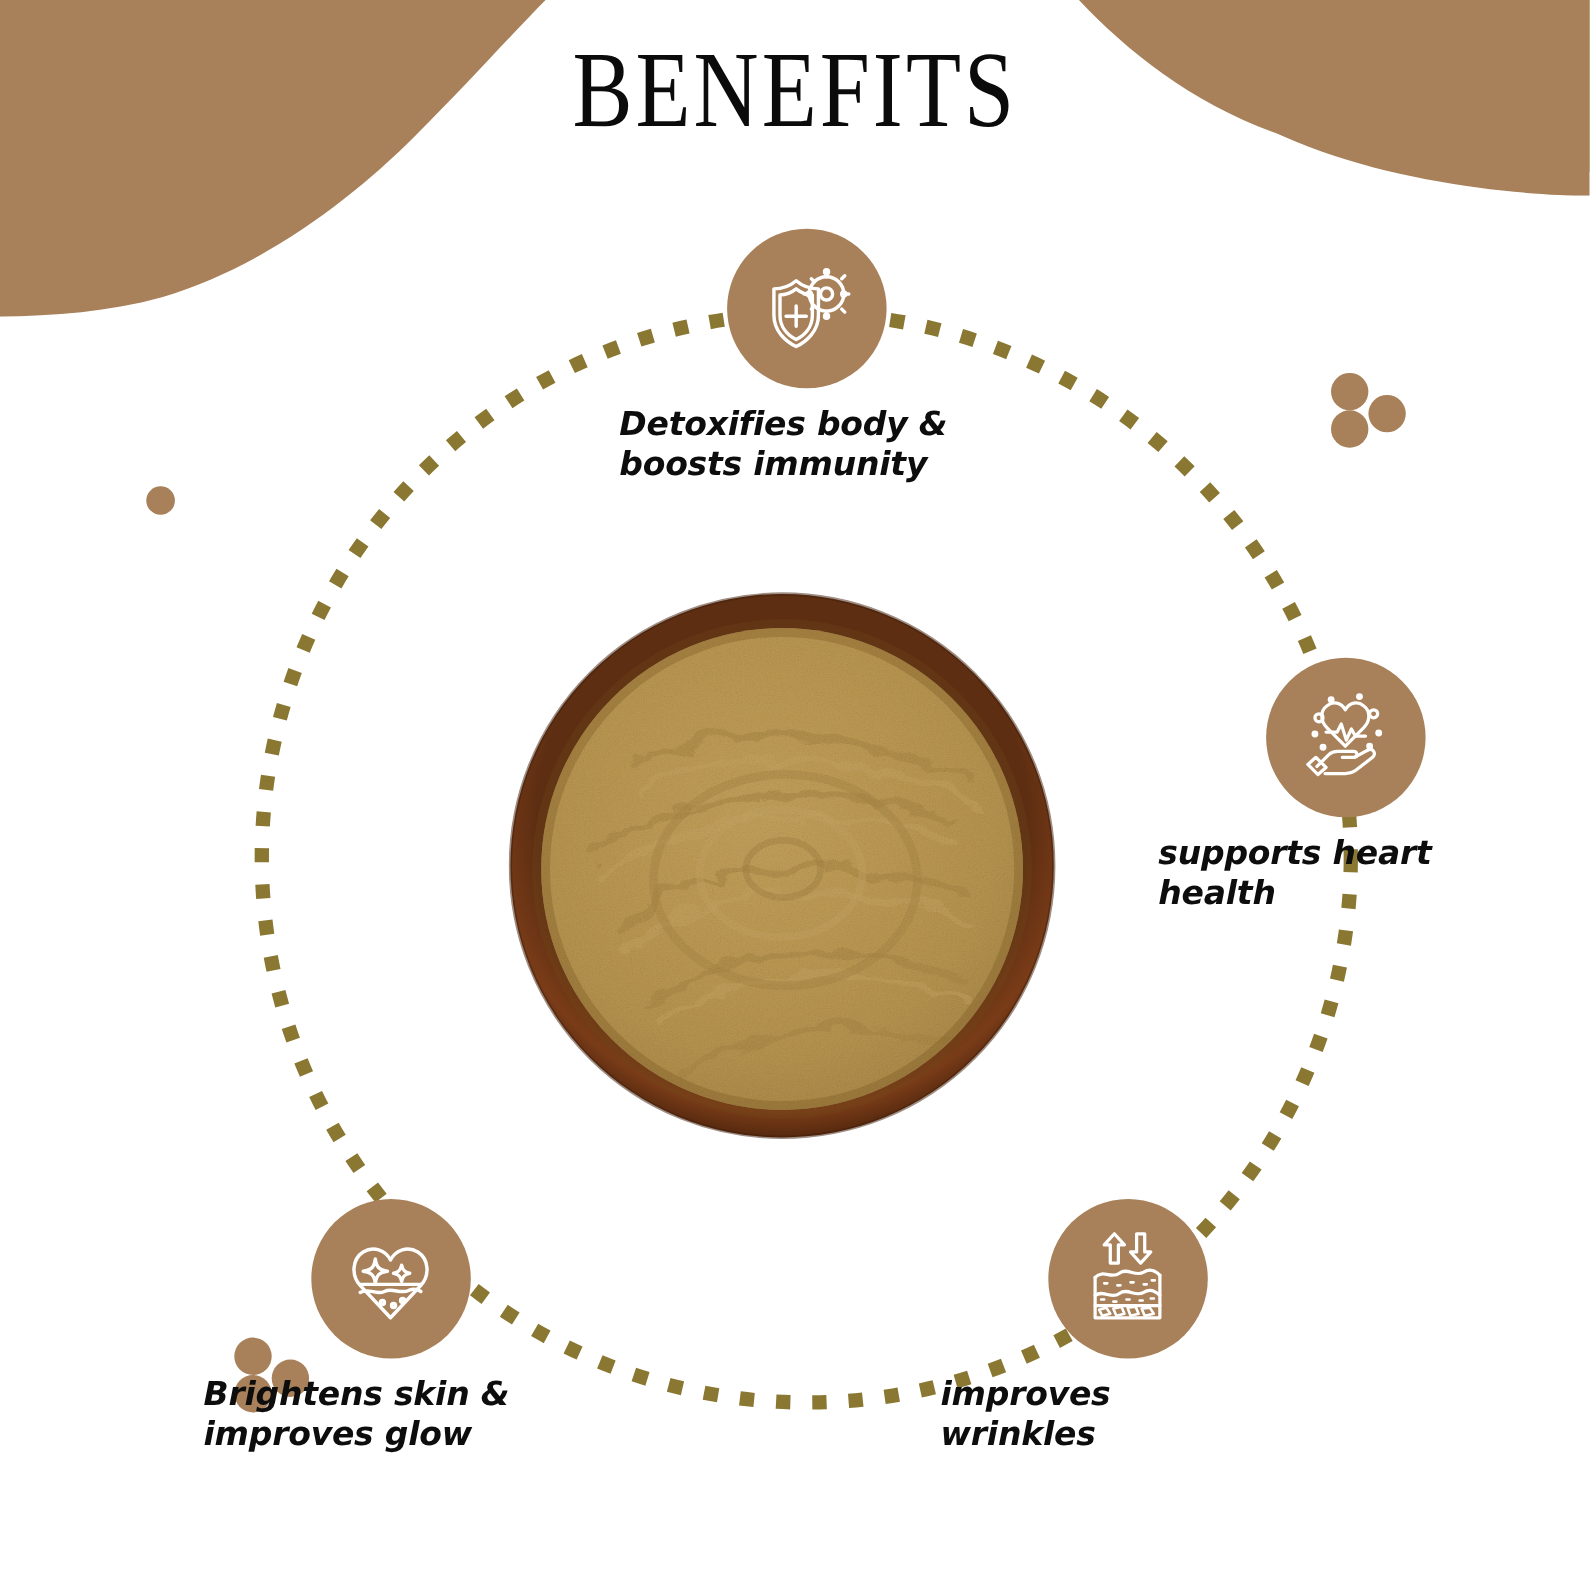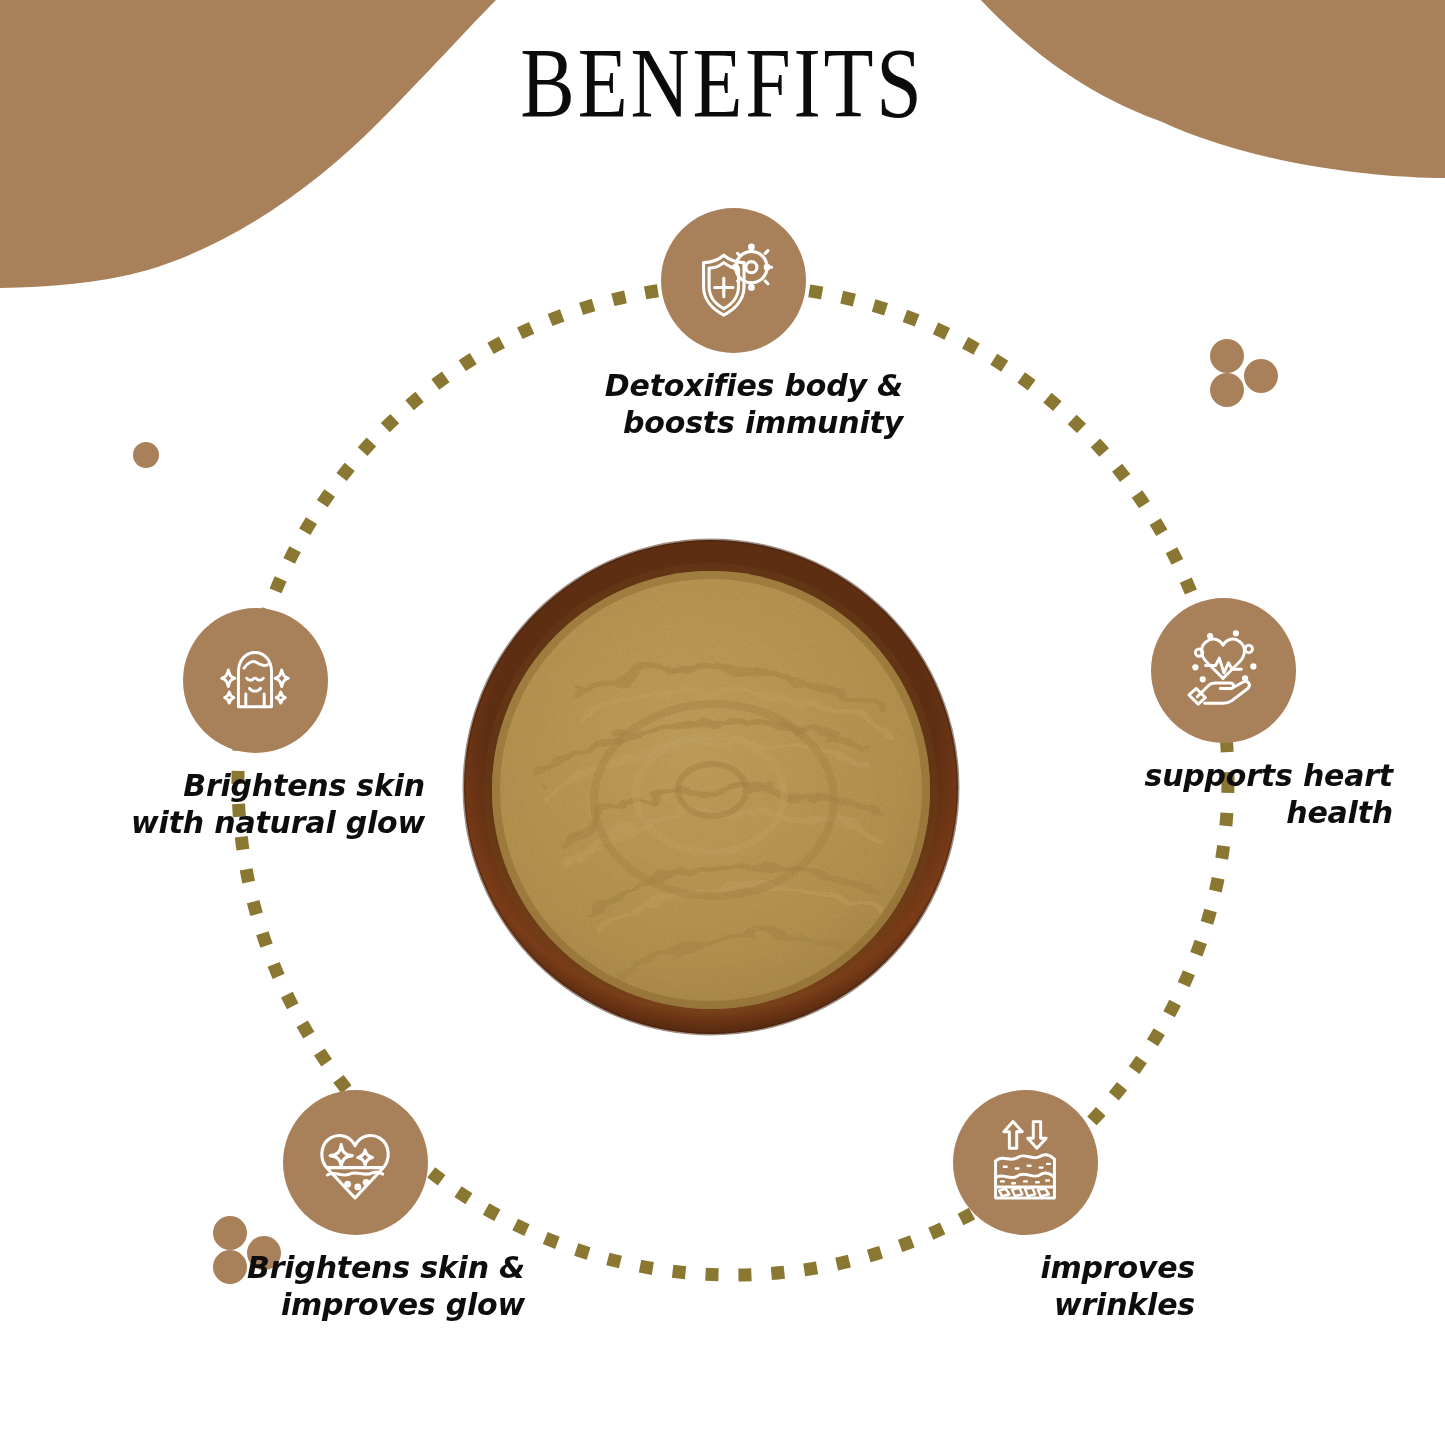--- a/index.html
+++ b/index.html
@@ -35,21 +35,21 @@
 
   
   #center-bowl {
     position:absolute;
     left:462px; top:538px; width:498px; height:498px;
     border-radius:50%;
     overflow:hidden;
   }
 
   
-  .node { position:absolute; width:340px; text-align:right; }
+  .node { position:absolute; width:340px; text-align:left; }
   .node .circle {
     width:145px; height:145px; border-radius:50%;
     margin:0 auto;
     display:flex; align-items:center; justify-content:center;
   }
   .node .label {
     margin-top:14px;
     font-family:"DejaVu Sans", sans-serif;
     font-style:italic;
     font-weight:700;
@@ -186,40 +186,20 @@
             <circle cx="70" cy="57" r="2"></circle>
           <circle cx="53" cy="35" r="2"></circle>
             <circle cx="87" cy="35" r="2"></circle>
         </g>
       </svg>
     </div>
     <div class="label">Detoxifies body &amp;
 boosts immunity</div>
   </div>
 
-  <div class="node" id="node-bright">
-    <div class="circle" style="background:#A8815A;">
-      <svg width="92" height="92" viewBox="0 0 100 100">
-        <g fill="none" stroke="#ffffff" stroke-width="3.2" stroke-linecap="round" stroke-linejoin="round">
-          <path d="M32 78 L32 40 C32 27 40 19 50 19 C60 19 68 27 68 40 L68 78 Z"></path>
-          <path d="M38 36 C42 30 48 27 52 30 C56 33 62 34 64 32"></path>
-          <path d="M40 64 L40 78 M60 64 L60 78"></path>
-          <path d="M41 47 C43 50 47 50 49 47"></path>
-          <path d="M51 47 C53 50 57 50 59 47"></path>
-          <path d="M44 58 C47 62 53 62 56 58"></path>
-          <path d="M21 38 C22 44 24 46 28 47 C24 48 22 50 21 56 C20 50 18 48 14 47 C18 46 20 44 21 38 Z"></path>
-          <path d="M79 38 C80 44 82 46 86 47 C82 48 80 50 79 56 C78 50 76 48 72 47 C76 46 78 44 79 38 Z"></path>
-          <path d="M22 62 C23 66 24 67 27 68 C24 69 23 70 22 74 C21 70 20 69 17 68 C20 67 21 66 22 62 Z"></path>
-          <path d="M78 62 C79 66 80 67 83 68 C80 69 79 70 78 74 C77 70 76 69 73 68 C76 67 77 66 78 62 Z"></path>
-        </g>
-      </svg>
-    </div>
-    <div class="label">Brightens skin
-with natural glow</div>
-  </div>
 
   <div class="node" id="node-heart">
     <div class="circle" style="background:#A8815A;">
       <svg width="92" height="92" viewBox="0 0 100 100">
         <g fill="none" stroke="#ffffff" stroke-width="3.2" stroke-linecap="round" stroke-linejoin="round">
           <path d="M50 58 L32 40 C25 33 25 23 32 18 C38 13 46 15 50 22 C54 15 62 13 68 18 C75 23 75 33 68 40 Z"></path>
           <path d="M31 44 L42 44 L46 36 L51 52 L56 41 L60 48 L70 48"></path>
           <path d="M22 78 L34 66 C36 64 39 63 42 63 L58 63 C62 63 63 68 59 69 L47 69"></path>
           <path d="M59 69 L72 62 C77 59 81 65 77 69 L60 82 C57 84 54 85 50 85 L30 85"></path>
           <path d="M13 76 L21 69 L31 79 L23 86 Z"></path>

